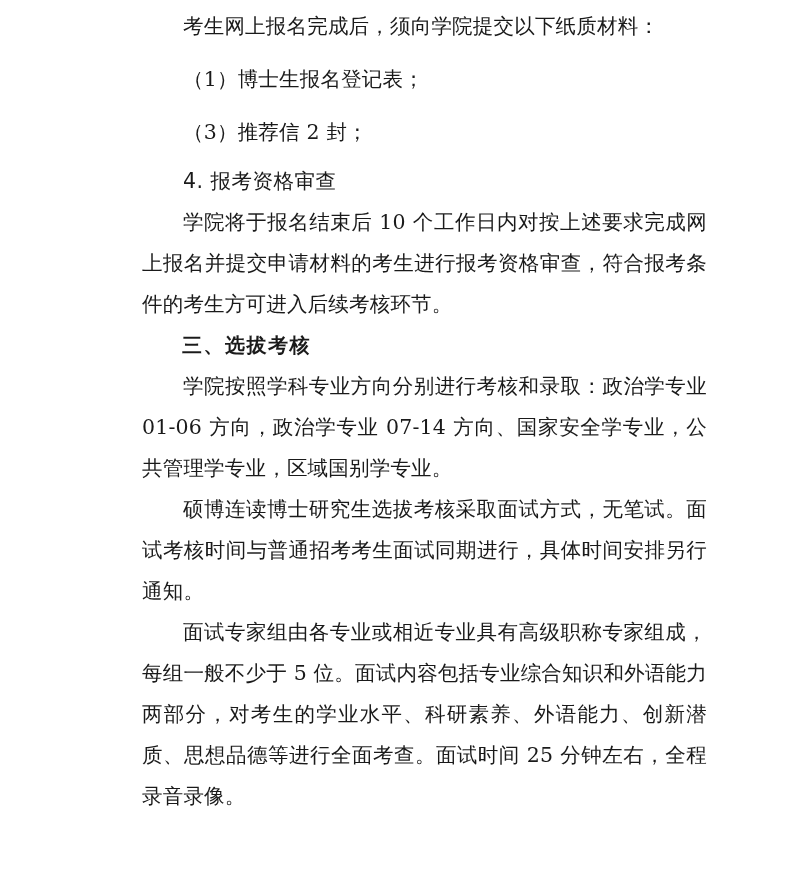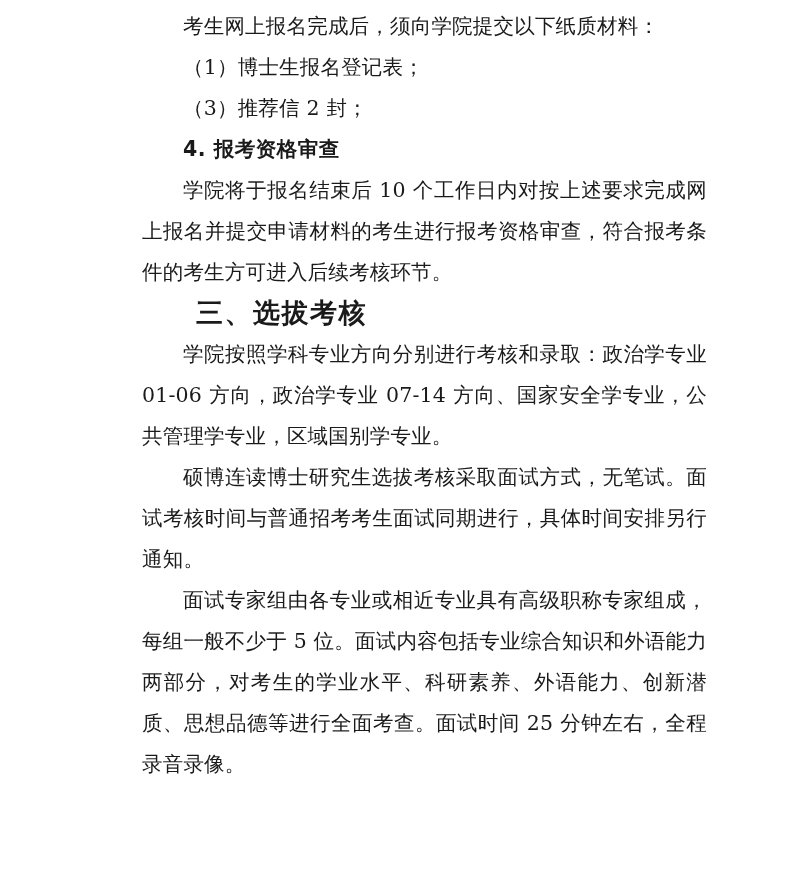--- a/index.html
+++ b/index.html
@@ -30,33 +30,35 @@
     text-justify: inter-ideograph;
   }
   p {
     margin: 0;
   }
   .para {
     text-indent: 2em;
   }
   .list-item {
     text-indent: 2em;
+    margin-top: 12px;
   }
   .heading {
     text-indent: 2em;
-    font-weight: bold;
+    font-weight: normal;
     font-family: "DejaVu Sans", "Liberation Sans", sans-serif;
     letter-spacing: 0.5px;
+    margin-top: 8px;
   }
   .heading-sec {
     text-indent: 2em;
     font-weight: bold;
     font-family: Liberation Serif, serif;
     letter-spacing: 1.5px;
-    font-size: 27px;
+    font-size: 20px;
   }
 </style>
 </head>
 <body>
 
 <div class="page">
   <div class="doc-body">
 
     <p class="para">考生网上报名完成后，须向学院提交以下纸质材料：</p>
 

